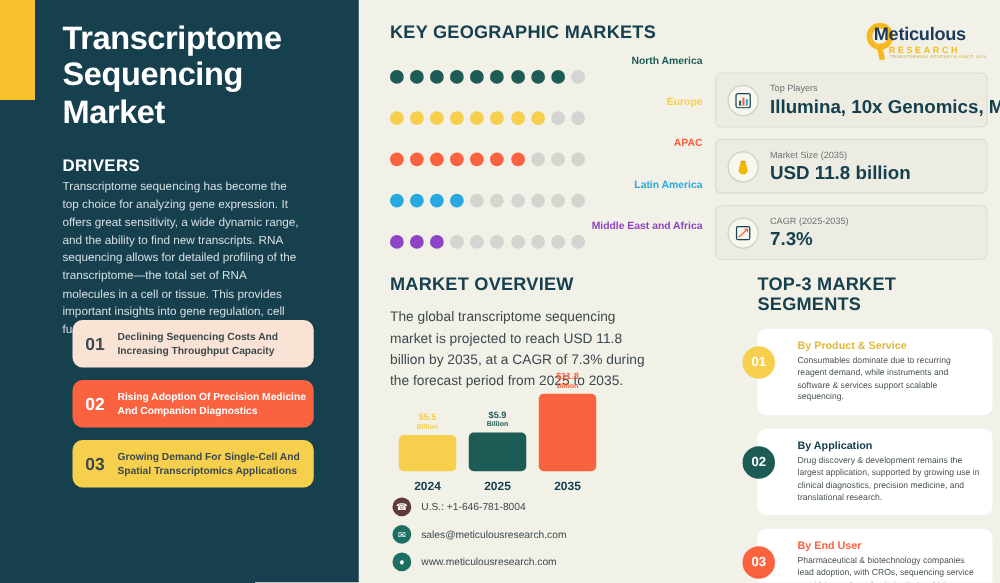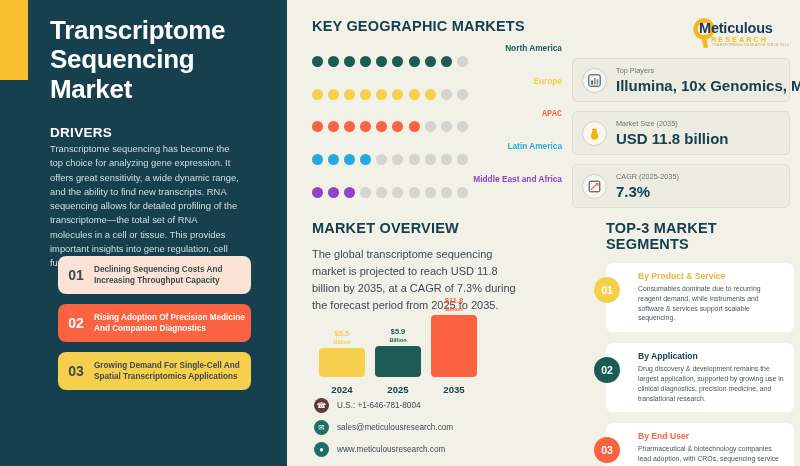--- a/index.html
+++ b/index.html
@@ -185,21 +185,21 @@
             <span class="dot" style="background: rgb(246, 207, 76);"></span>
             <span class="dot" style="background: rgb(246, 207, 76);"></span>
             <span class="dot" style="background: rgb(246, 207, 76);"></span>
             <span class="dot" style="background: rgb(246, 207, 76);"></span>
             <span class="dot" style="background: rgb(246, 207, 76);"></span>
             <span class="dot"></span>
             <span class="dot"></span>
           </div>
         </div>
         <div class="geo-row">
-          <div class="geo-label" style="color: rgb(250, 98, 64); font-family: Liberation Mono, monospace;">APAC</div>
+          <div class="geo-label" style="color: rgb(250, 98, 64);">APAC</div>
           <div class="dots">
             <span class="dot" style="background: rgb(250, 98, 64);"></span>
             <span class="dot" style="background: rgb(250, 98, 64);"></span>
             <span class="dot" style="background: rgb(250, 98, 64);"></span>
             <span class="dot" style="background: rgb(250, 98, 64);"></span>
             <span class="dot" style="background: rgb(250, 98, 64);"></span>
             <span class="dot" style="background: rgb(250, 98, 64);"></span>
             <span class="dot" style="background: rgb(250, 98, 64);"></span>
             <span class="dot"></span>
             <span class="dot"></span>

